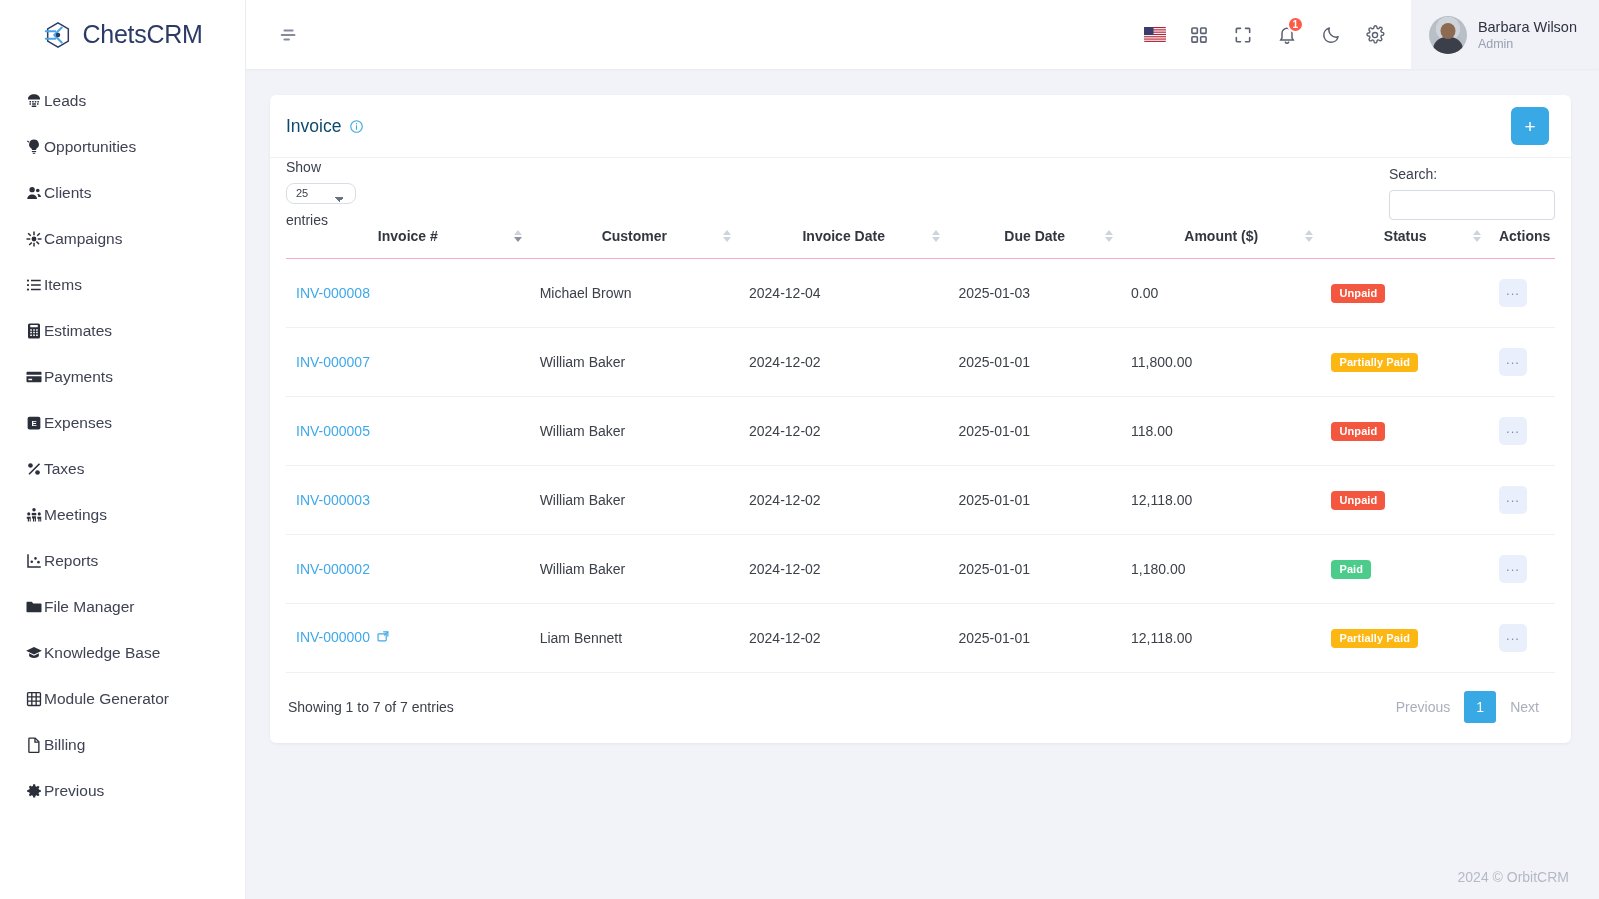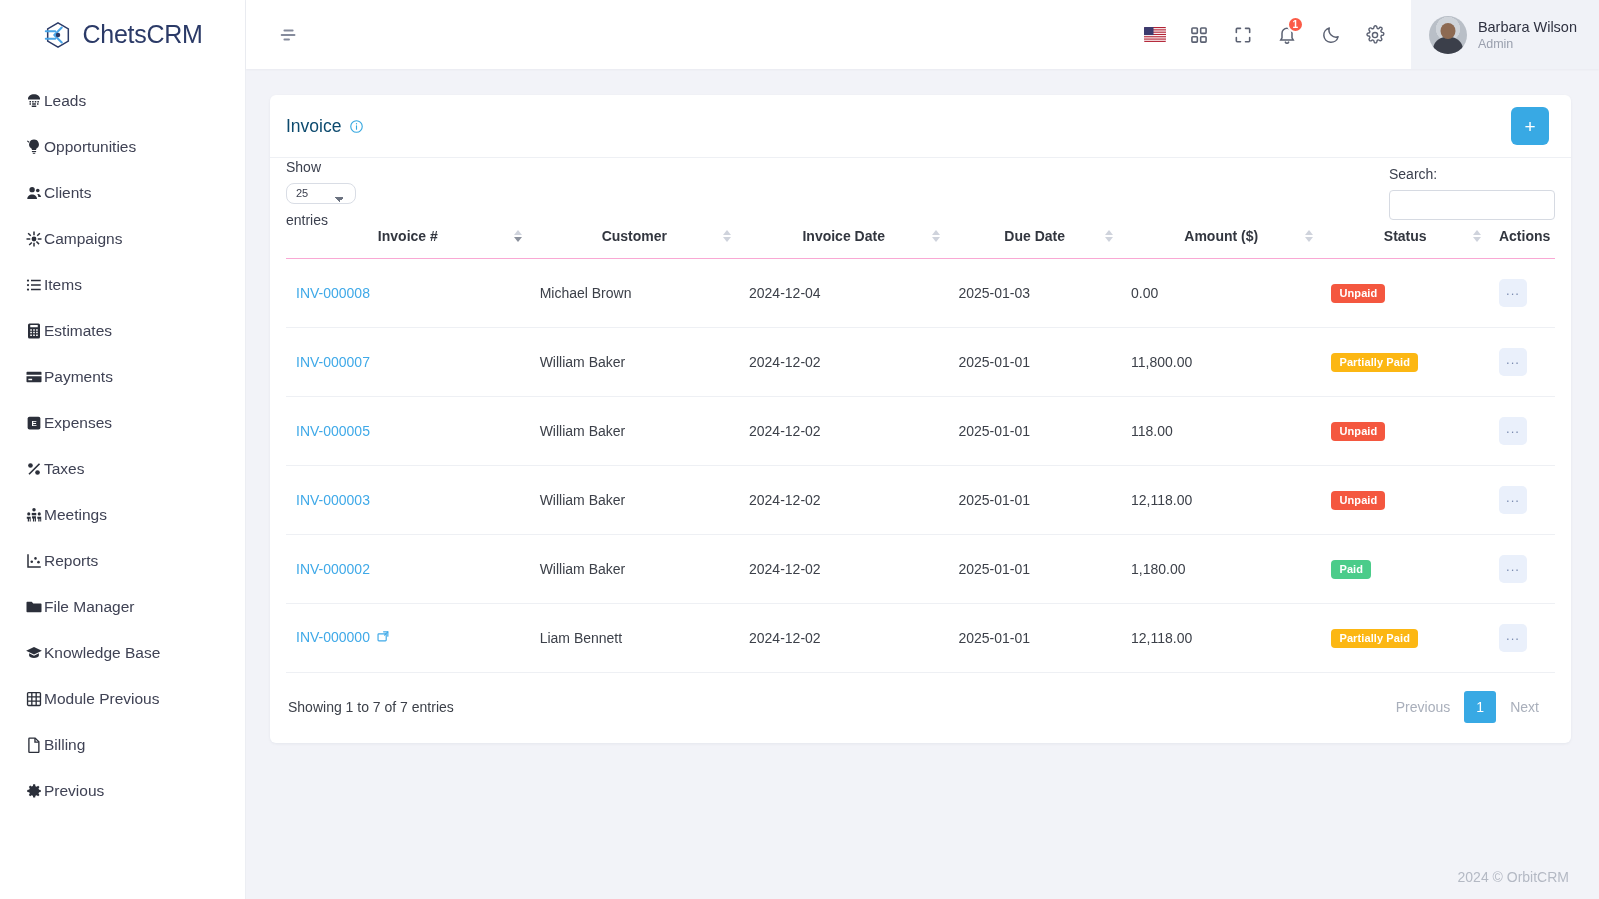--- a/index.html
+++ b/index.html
@@ -337,21 +337,21 @@
       <span>Knowledge Base</span>
     </a>
 
     <a class="nav-item">
       <span class="ico">
         <svg viewBox="0 0 24 24" width="18" height="18" fill="none" stroke="currentColor" stroke-width="1.8">
             <rect x="3.4" y="3.4" width="17.2" height="17.2" rx="1.4"></rect>
             <path d="M3.4 9.1h17.2M3.4 14.9h17.2M9.1 3.4v17.2M14.9 3.4v17.2"></path>
           </svg>
       </span>
-      <span>Module Previous</span>
+      <span>Module Generator</span>
     </a>
 
     <a class="nav-item">
       <span class="ico">
         <svg viewBox="0 0 24 24" width="18" height="18" fill="none" stroke="currentColor" stroke-width="1.8">
             <path d="M6 2.8h7.5l5 5V21a.8.8 0 01-.8.8H6a.8.8 0 01-.8-.8V3.6a.8.8 0 01.8-.8z"></path>
             <path d="M13.3 2.9v5.2h5"></path>
           </svg>
       </span>
       <span>Billing</span>

